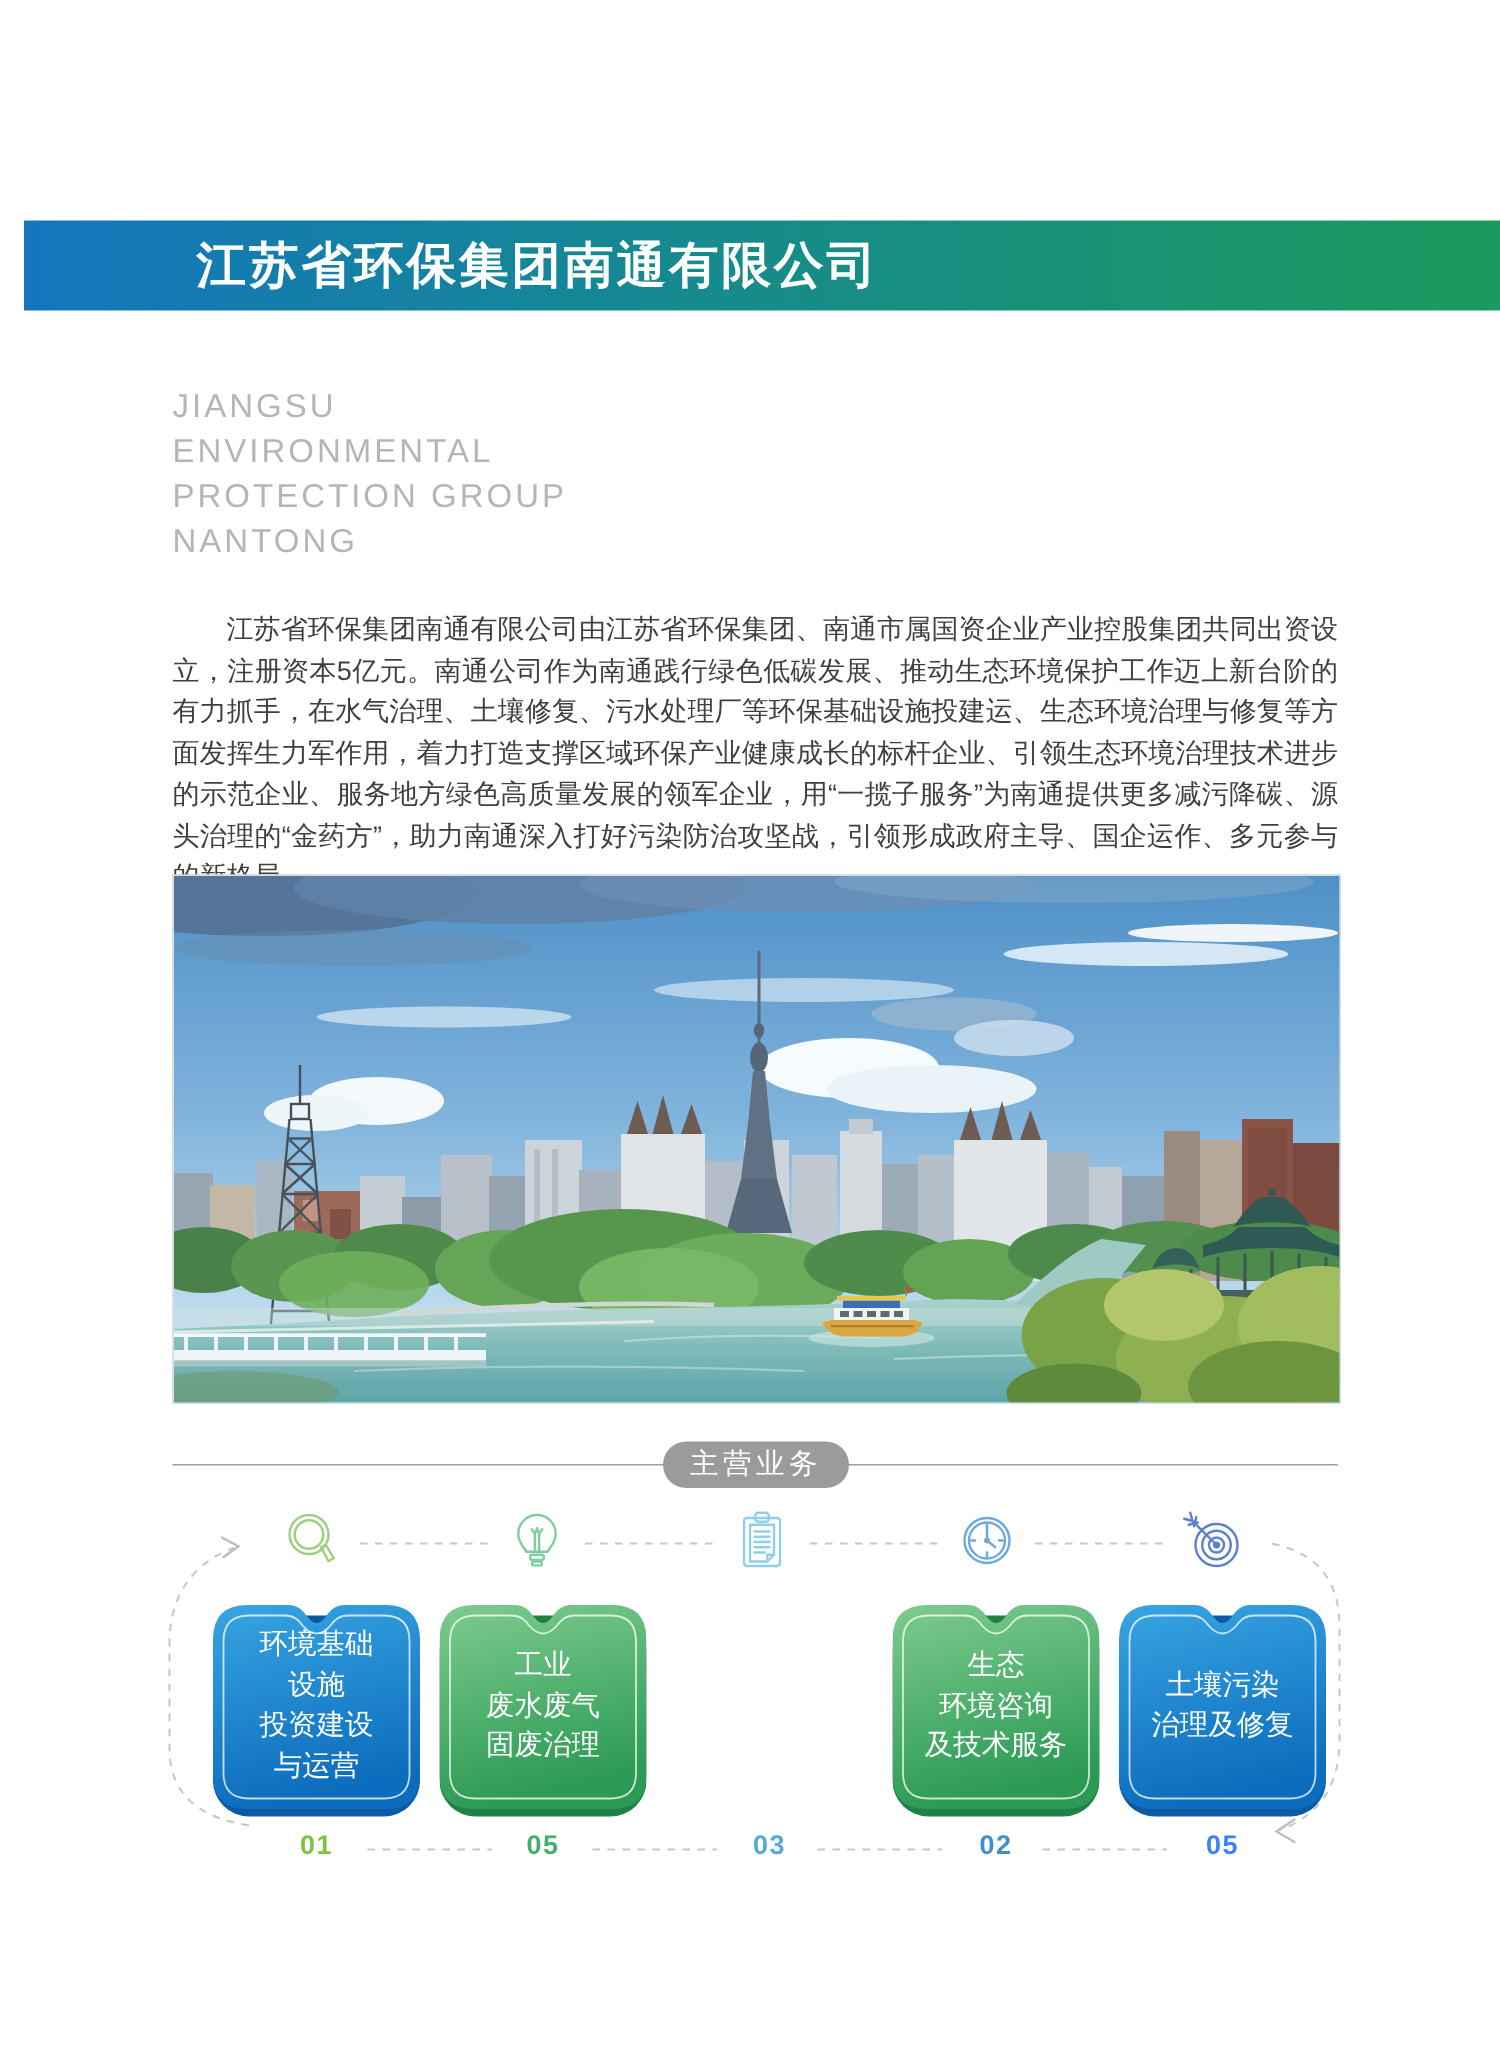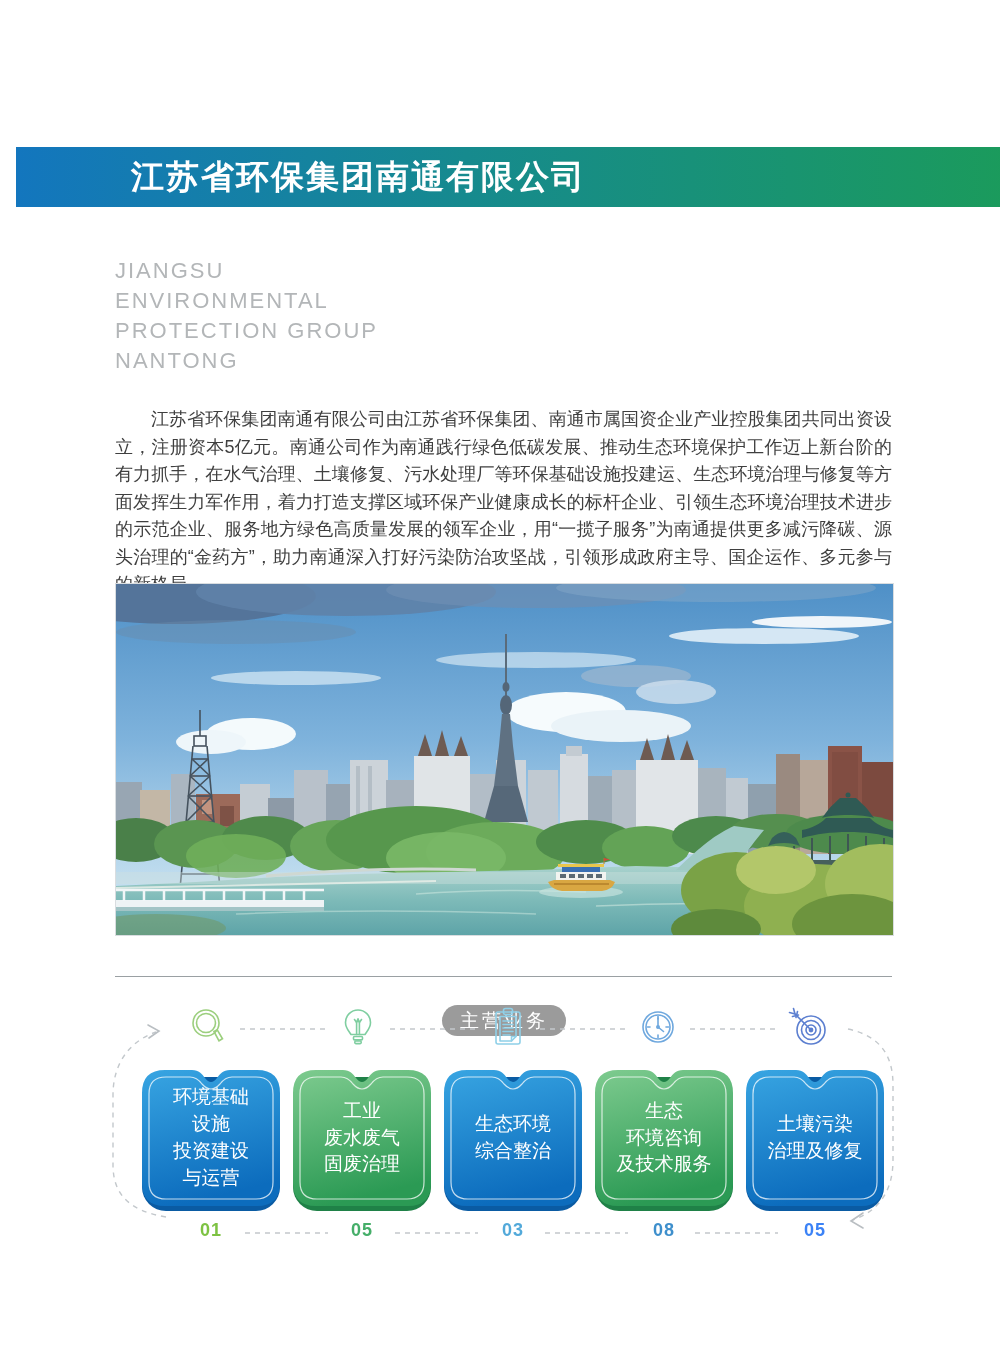--- a/index.html
+++ b/index.html
@@ -18,21 +18,21 @@
   .intro{position:absolute;left:115px;top:388px;width:777px;color:#3f3f3f;
          font-size:18px;line-height:27.5px;text-align:justify;text-indent:2em;}
   
   .photo{position:absolute;left:115px;top:583px;width:777px;height:351px;
          border:1px solid #d9dde0;box-sizing:content-box;overflow:hidden;background:#9cc6e4;}
   .photo svg{display:block;}
   
   .divider{position:absolute;left:115px;top:976px;width:777px;height:1px;background:#9aa0a3;}
   .badge{position:absolute;left:442px;top:961px;width:124px;height:31px;border-radius:16px;
          background:#9b9b9b;color:#fff;font-size:19px;letter-spacing:3px;text-align:center;
-         line-height:31px;margin-top:44px;}
+         line-height:31px;}
   
   .connector{position:absolute;left:100px;top:995px;width:810px;height:270px;z-index:0;}
   .svc-icon{position:absolute;top:1003px;width:48px;height:48px;z-index:1;}
   .card{position:absolute;top:1070px;width:138px;height:142px;z-index:1;}
   .card svg{position:absolute;left:0;top:0;}
   .card-label{position:absolute;left:6px;right:6px;top:8px;bottom:14px;display:flex;
          align-items:center;justify-content:center;text-align:center;color:#fff;
          font-size:19px;line-height:1.42;white-space:pre-line;font-weight:400;}
   .svc-num{position:absolute;top:1220px;width:138px;text-align:center;font-size:18px;
          font-weight:bold;letter-spacing:1px;z-index:1;}
@@ -343,35 +343,20 @@
         </defs>
       <rect x="0" y="7" width="138" height="134" rx="24" fill="#1F8147"></rect>
       <path d="M23 0 H50 C57 0 60 4 63 8 Q69 16 75 8 C78 4 81 0 88 0 H115 Q138 0 138 23 V113 Q138 136 115 136 H23 Q0 136 0 113 V23 Q0 0 23 0 Z" fill="url(#g2)"></path>
       <path d="M24 7 H48 C54 7 57 10 60 14 Q69 24 78 14 C81 10 84 7 90 7 H114 Q131 7 131 24 V112 Q131 129 114 129 H24 Q7 129 7 112 V24 Q7 7 24 7 Z" fill="none" stroke="#ffffff" stroke-opacity="0.75" stroke-width="1.2"></path>
     </svg>
     <div class="card-label">工业
 废水废气
 固废治理</div>
   </div>
 
-  <div class="card" style="left:444px">
-    <svg width="138" height="142" viewBox="0 0 138 142">
-      <defs>
-          <linearGradient id="g3" x1="0" y1="0" x2="0.25" y2="1">
-        <stop offset="0" stop-color="#38A5E2"></stop>
-            <stop offset="1" stop-color="#0C6CBD"></stop>
-          </linearGradient>
-        </defs>
-      <rect x="0" y="7" width="138" height="134" rx="24" fill="#0A5BA3"></rect>
-      <path d="M23 0 H50 C57 0 60 4 63 8 Q69 16 75 8 C78 4 81 0 88 0 H115 Q138 0 138 23 V113 Q138 136 115 136 H23 Q0 136 0 113 V23 Q0 0 23 0 Z" fill="url(#g3)"></path>
-      <path d="M24 7 H48 C54 7 57 10 60 14 Q69 24 78 14 C81 10 84 7 90 7 H114 Q131 7 131 24 V112 Q131 129 114 129 H24 Q7 129 7 112 V24 Q7 7 24 7 Z" fill="none" stroke="#ffffff" stroke-opacity="0.75" stroke-width="1.2"></path>
-    </svg>
-    <div class="card-label">生态环境
-综合整治</div>
-  </div>
 
   <div class="card" style="left:595px">
     <svg width="138" height="142" viewBox="0 0 138 142">
       <defs>
           <linearGradient id="g4" x1="0" y1="0" x2="0.25" y2="1">
         <stop offset="0" stop-color="#7ECB8F"></stop>
             <stop offset="1" stop-color="#2B9A54"></stop>
           </linearGradient>
         </defs>
       <rect x="0" y="7" width="138" height="134" rx="24" fill="#1F8147"></rect>
@@ -395,16 +380,16 @@
       <path d="M23 0 H50 C57 0 60 4 63 8 Q69 16 75 8 C78 4 81 0 88 0 H115 Q138 0 138 23 V113 Q138 136 115 136 H23 Q0 136 0 113 V23 Q0 0 23 0 Z" fill="url(#g5)"></path>
       <path d="M24 7 H48 C54 7 57 10 60 14 Q69 24 78 14 C81 10 84 7 90 7 H114 Q131 7 131 24 V112 Q131 129 114 129 H24 Q7 129 7 112 V24 Q7 7 24 7 Z" fill="none" stroke="#ffffff" stroke-opacity="0.75" stroke-width="1.2"></path>
     </svg>
     <div class="card-label">土壤污染
 治理及修复</div>
   </div>
 
   <div class="svc-num n1" style="left:142px">01</div>
   <div class="svc-num n2" style="left:293px">05</div>
   <div class="svc-num n3" style="left:444px">03</div>
-  <div class="svc-num n4" style="left:595px">08</div>
+  <div class="svc-num n4" style="left:595px">02</div>
   <div class="svc-num n5" style="left:746px">05</div>
 
 </div>
 
 </body></html>

